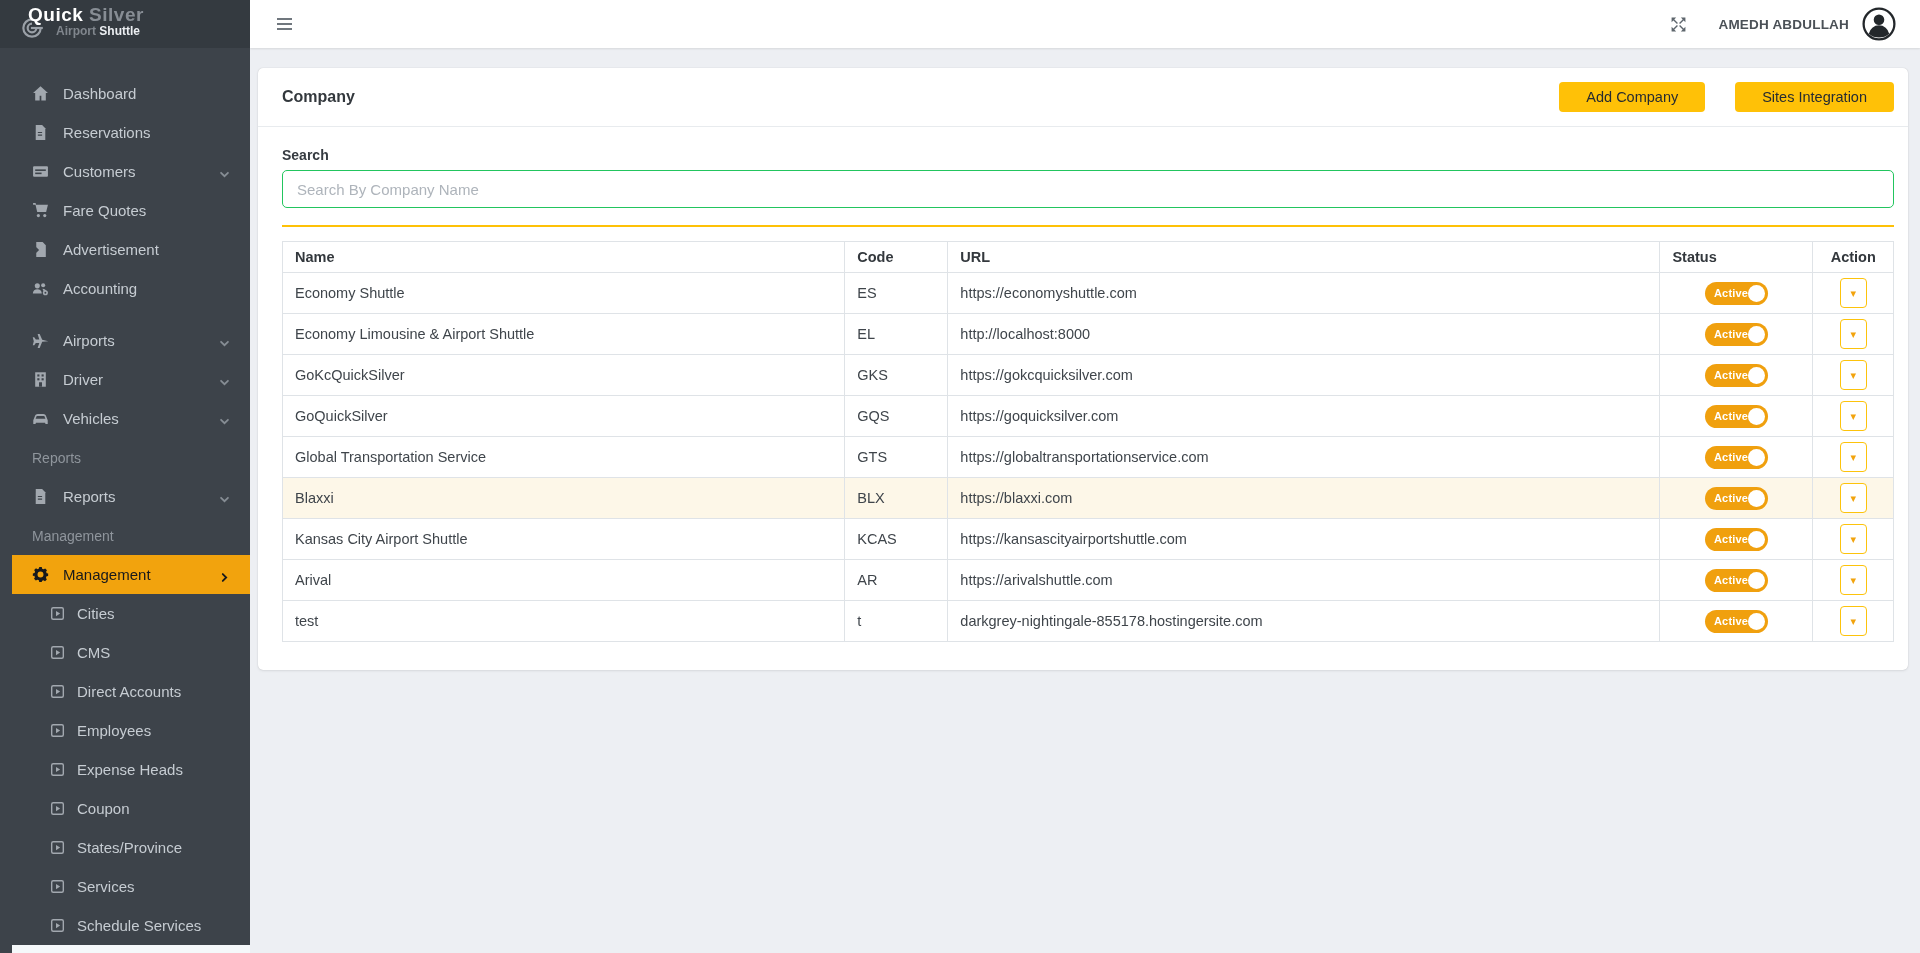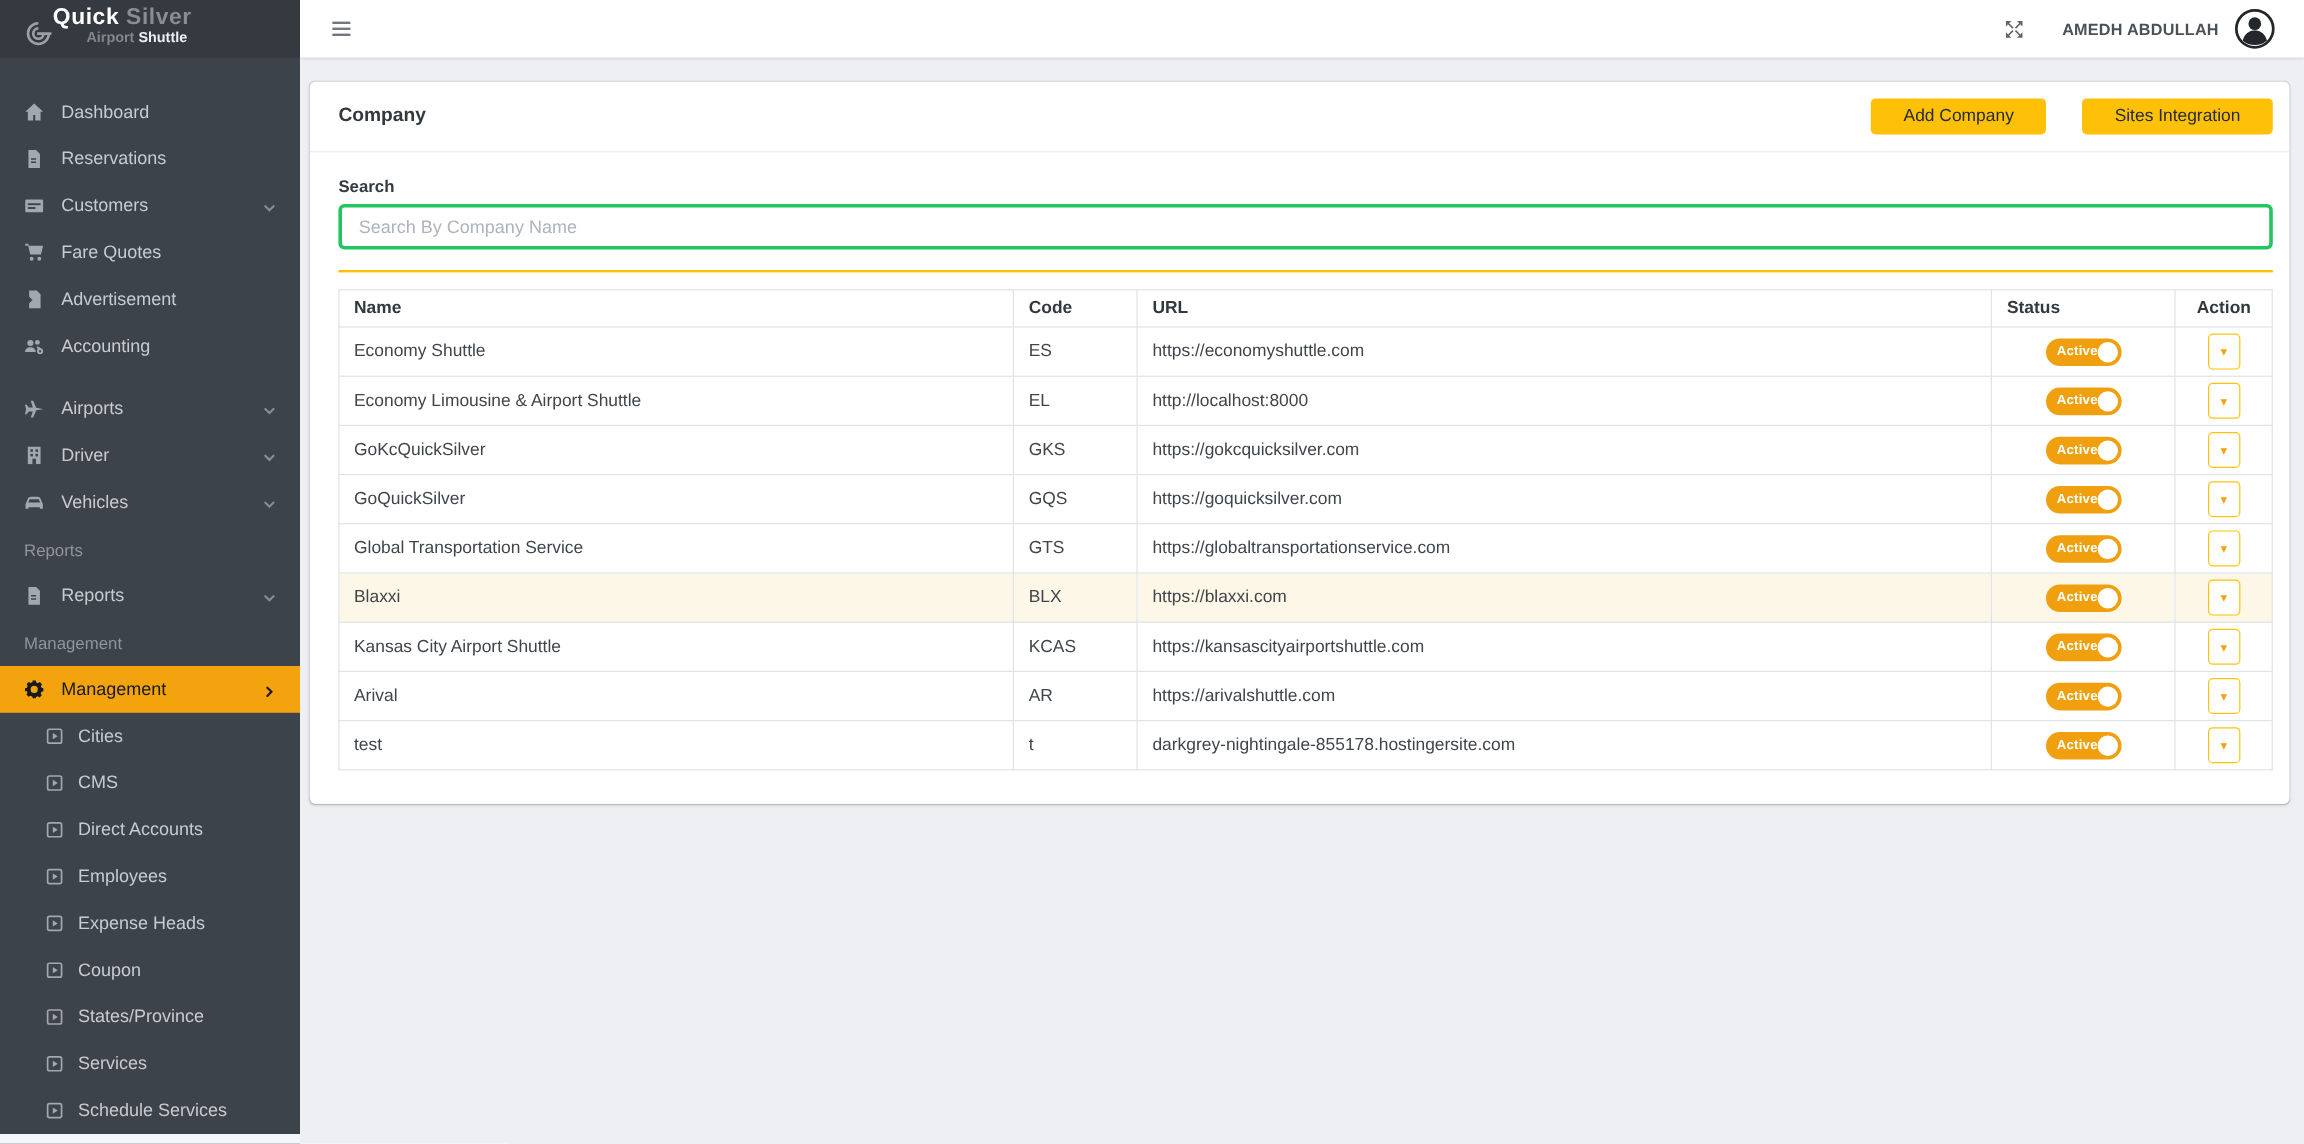--- a/index.html
+++ b/index.html
@@ -6,27 +6,27 @@
   html,body { margin:0; padding:0; }
   body {
     width:1920px; height:953px; overflow:hidden;
     font-family:"Liberation Sans", sans-serif;
     display:flex; background:#edeff3;
   }
   
   .sidebar { width:250px; min-width:250px; height:953px; background:#3d434a; overflow:hidden; display:flex; flex-direction:column; }
   .brand { height:48px; min-height:48px; background:#343a40; position:relative; color:#fff; }
   .brand-swirl { position:absolute; left:19px; top:15px; width:26px; height:26px; color:#9aa0a7; }
-  .brand-text { position:absolute; left:44px; top:5px; line-height:1.05; }
+  .brand-text { position:absolute; left:28px; top:5px; line-height:1.05; }
   .brand-l1 { font-size:19px; font-weight:bold; letter-spacing:.5px; }
   .brand-l1 .b2 { color:#878d94; }
   .brand-l2 { font-size:12px; font-weight:bold; padding-left:28px; }
   .brand-l2 .b1 { color:#80868d; }
   .brand-l2 .b2 { color:#eceff2; }
-  .nav { padding-top:26px; flex:1; overflow:hidden; }
+  .nav { padding-top:26px; flex:1; overflow:hidden;margin-left:12px; }
   .nav-item, .nav-sub {
     height:39px; display:flex; align-items:center; padding:0 20px;
     color:#c6ccd2; font-size:15px; text-decoration:none; cursor:pointer;
   }
   .nav-icon { width:17px; height:17px; margin-right:14px; color:#a2a8af; flex:none; display:flex; align-items:center; justify-content:center; }
   .nav-icon svg { width:100%; height:100%; }
   .nav-label { flex:1; white-space:nowrap; }
   .nav-caret { width:11px; height:11px; color:#868d94; flex:none; }
   .nav-caret svg { width:11px; height:11px; }
   .gap-before { margin-top:13px; }
@@ -47,21 +47,21 @@
   .avatar { margin-left:13px; width:34px; height:34px; cursor:pointer; }
   .content { flex:1; background:#edeff3; overflow:hidden; }
   
   .card { margin:20px 12px 0 8px; background:#fff; border-radius:5px; box-shadow:0 0 1px rgba(0,0,0,.2), 0 1px 3px rgba(0,0,0,.08); }
   .card-header { display:flex; align-items:center; padding:14px 14px 14px 24px; border-bottom:1px solid #e8ebee; }
   .card-title { font-size:16px; font-weight:bold; color:#33383d; }
   .header-buttons { margin-left:auto; display:flex; gap:30px; }
   .btn-yellow { background:#ffc107; border:none; border-radius:4px; height:30px; padding:0 27px; font-size:14.5px; color:#262b31; font-family:"Liberation Sans",sans-serif; cursor:pointer; }
   .card-body { padding:20px 14px 28px 24px; }
   .search-label { font-size:14px; font-weight:bold; color:#363b41; }
-  .search-input { display:block; width:100%; height:38px; margin-top:7px; border:3px solid #22c55e; border-radius:5px; padding:0 14px; font-size:15px; color:#495057; font-family:"Liberation Sans",sans-serif; outline:none; }
+  .search-input { display:block; width:100%; height:38px; margin-top:7px; border:1px solid #22c55e; border-radius:5px; padding:0 14px; font-size:15px; color:#495057; font-family:"Liberation Sans",sans-serif; outline:none; }
   .search-input::placeholder { color:#aeb4bb; }
   .divider-yellow { border:none; border-top:2px solid #fec107; margin:17px 0 14px; }
   
   table { width:100%; border-collapse:collapse; font-size:14.5px; color:#3f454b; table-layout:fixed; }
   th, td { border:1px solid #dfe3e7; padding:0 12px; text-align:left; overflow:hidden; white-space:nowrap;margin-left:32px; }
   th { height:31px; font-weight:bold; color:#33383d; }
   td { height:41px; }
   th.center, td.center { text-align:center; padding:0 4px; }
   tr.highlighted td { background:#fdf7e8; }
   .toggle { display:inline-flex; align-items:center; width:63px; height:23px; border-radius:12px; background:#f0a00e; position:relative; cursor:pointer; vertical-align:middle; }

